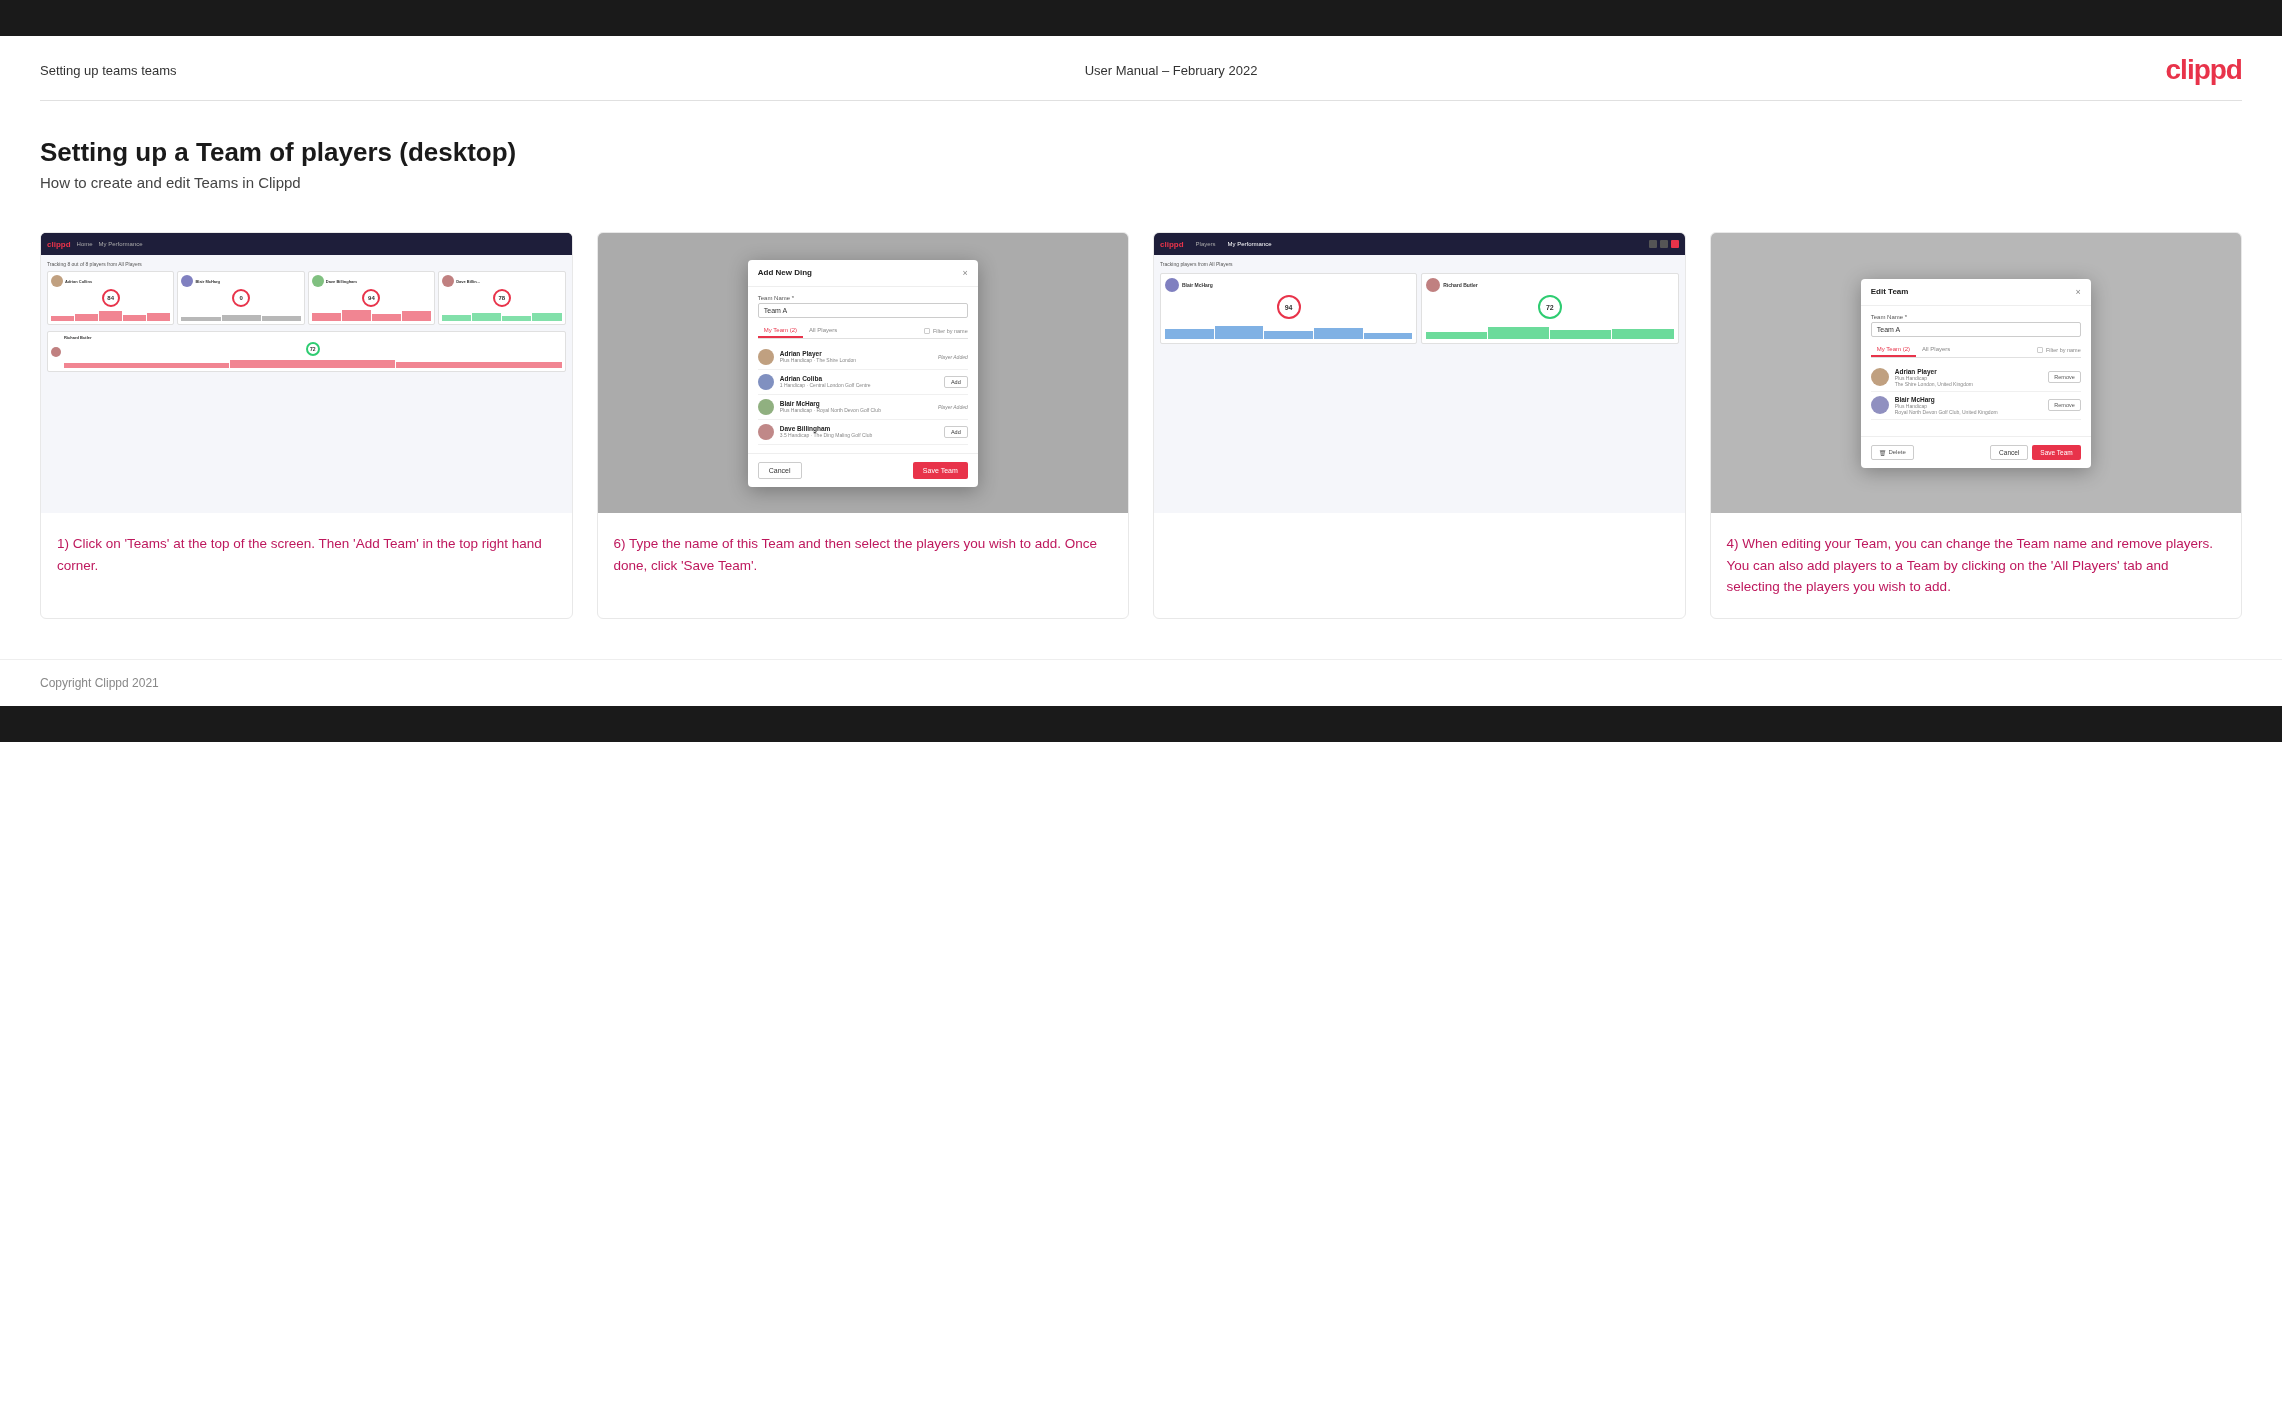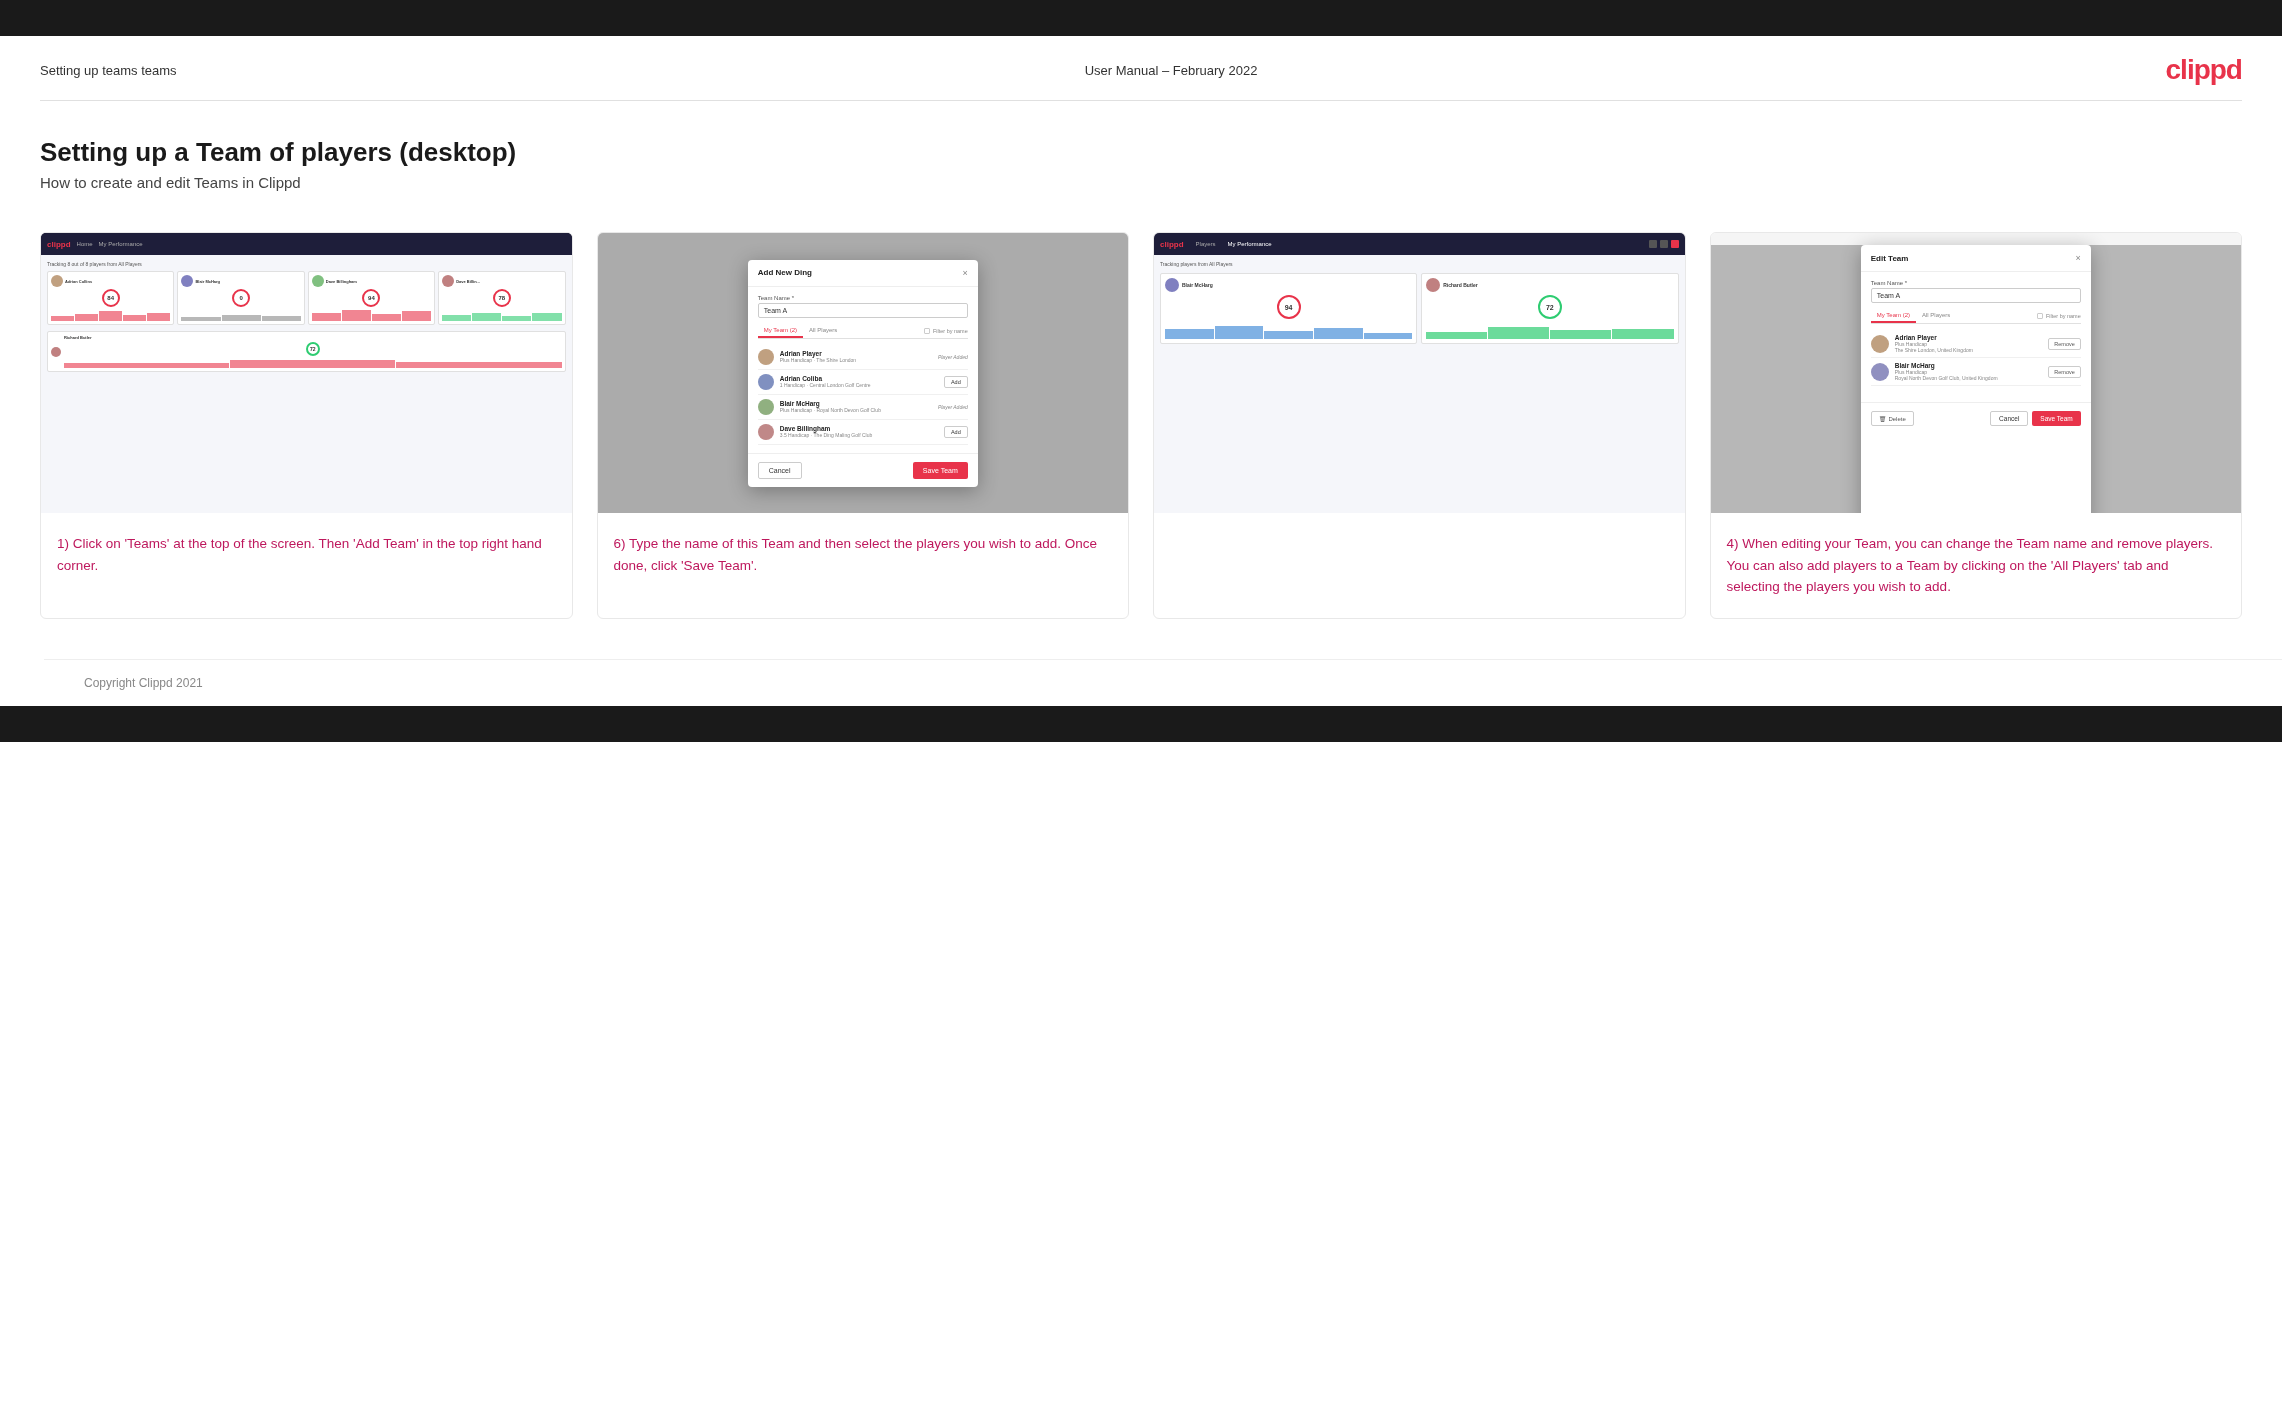--- a/index.html
+++ b/index.html
@@ -87,21 +87,20 @@
       color: #be185d;
       line-height: 1.6;
     }
 
     
     .footer {
       padding: 16px 40px;
       font-size: 12px;
       color: #888;
       border-top: 1px solid #eee;
-      margin-left: 44px;
     }
 
     
 
     
     .screenshot-1 {
       background: #1a1a2e;
       width: 100%;
       height: 100%;
       position: relative;
@@ -409,22 +408,22 @@
       background: #4a90d9;
       opacity: 0.7;
     }
 
     
     .screenshot-4 {
       background: rgba(0,0,0,0.25);
       width: 100%;
       height: 100%;
       display: flex;
+      align-items: center;
       justify-content: center;
-      margin-top: 12px;
     }
     .edit-dialog {
       background: #fff;
       border-radius: 4px;
       width: 230px;
       box-shadow: 0 4px 20px rgba(0,0,0,0.3);
     }
     .edit-dialog-header {
       display: flex;
       align-items: center;

